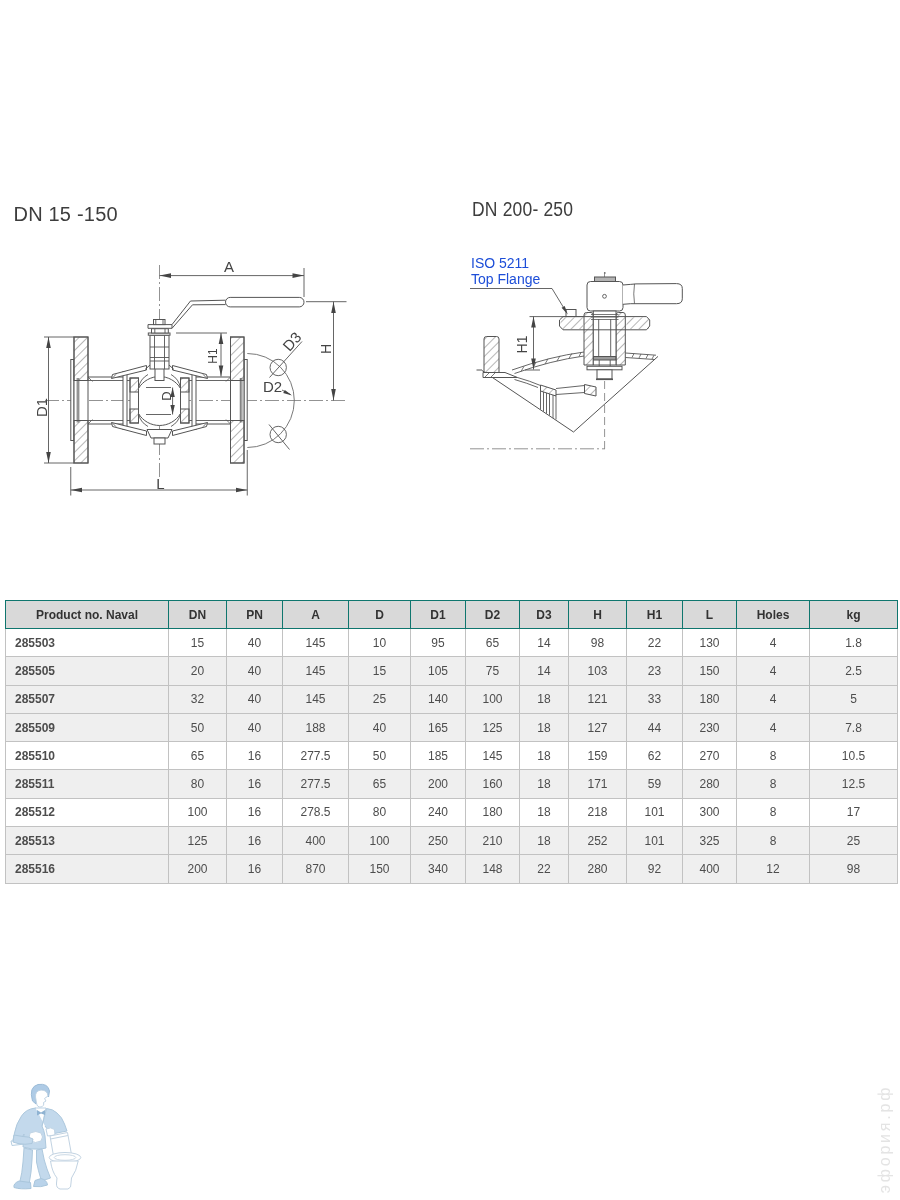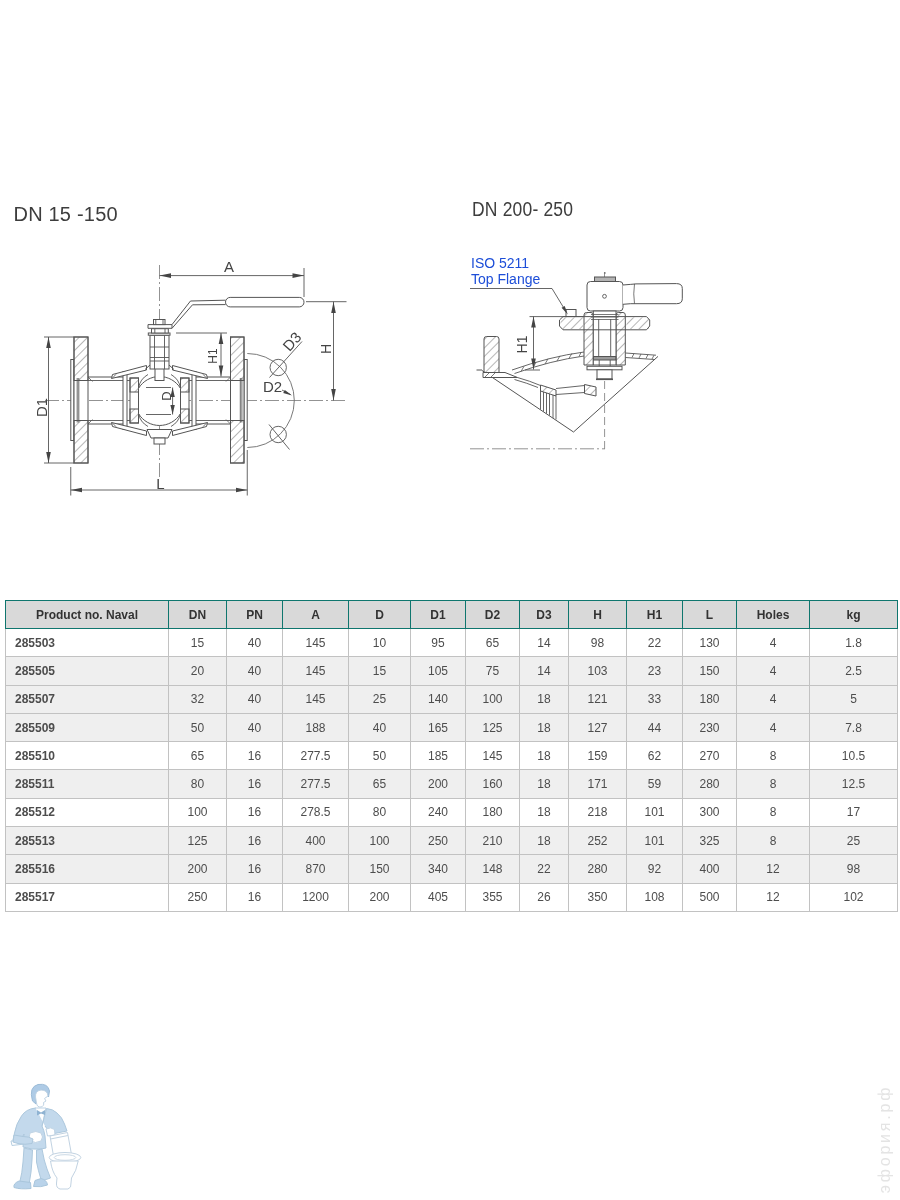--- a/index.html
+++ b/index.html
@@ -381,31 +381,16 @@
         <td>150</td>
         <td>340</td>
         <td>148</td>
         <td>22</td>
         <td>280</td>
         <td>92</td>
         <td>400</td>
         <td>12</td>
         <td>98</td>
       </tr>
-<tr>
-        <td class="f">285517</td>
-        <td>250</td>
-        <td>16</td>
-        <td>1200</td>
-        <td>200</td>
-        <td>405</td>
-        <td>355</td>
-        <td>26</td>
-        <td>350</td>
-        <td>108</td>
-        <td>500</td>
-        <td>12</td>
-        <td>102</td>
-      </tr>
 </tbody>
   </table>
 
 <div class="wm">эфория.рф</div>
 
 </body></html>

